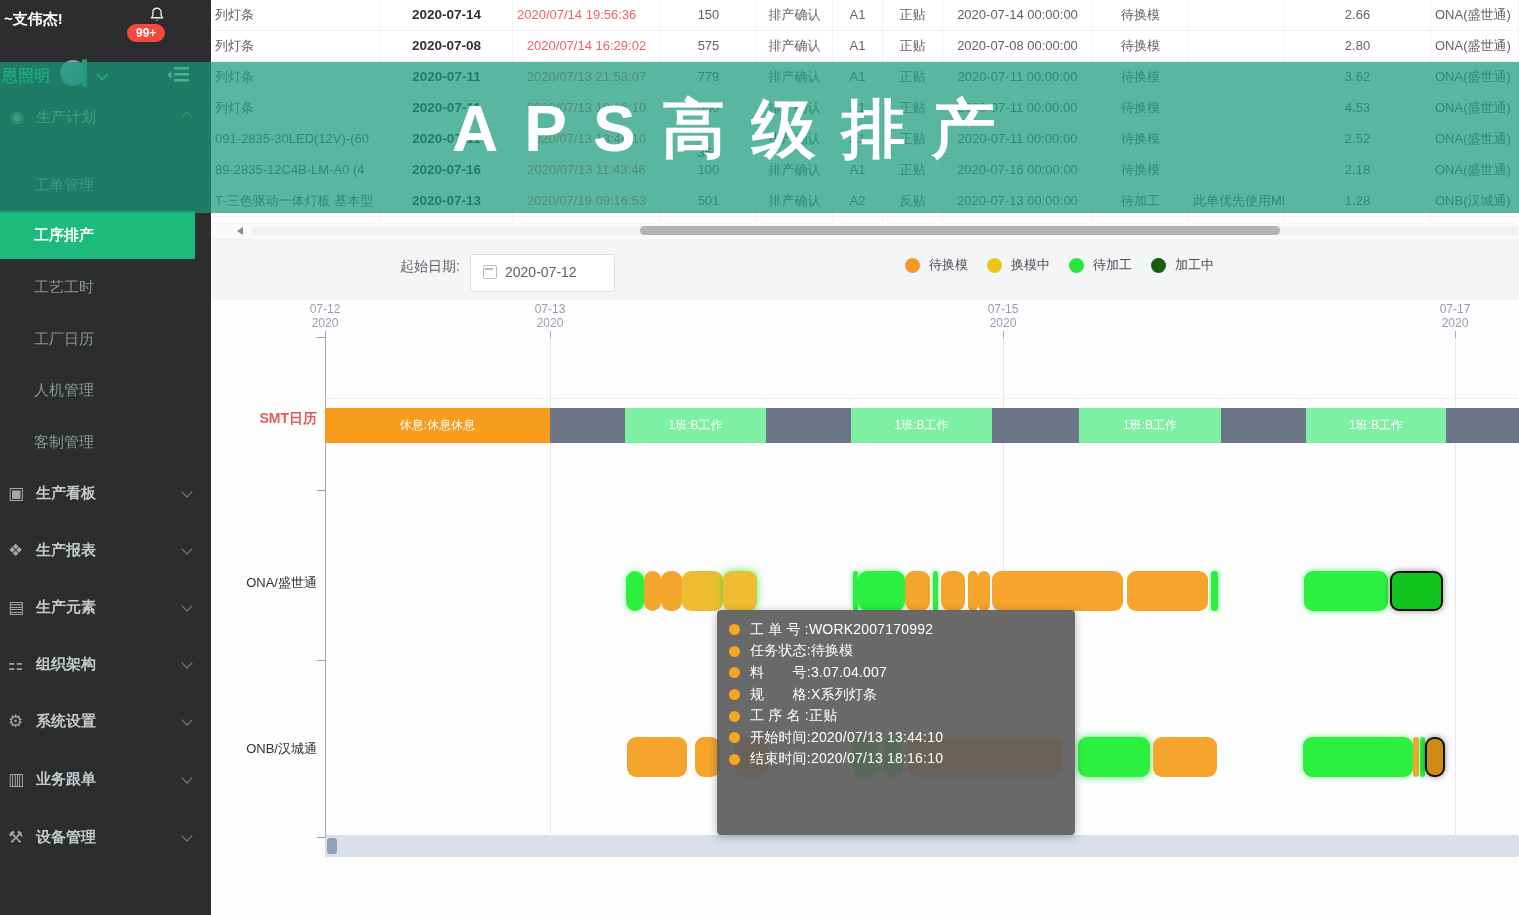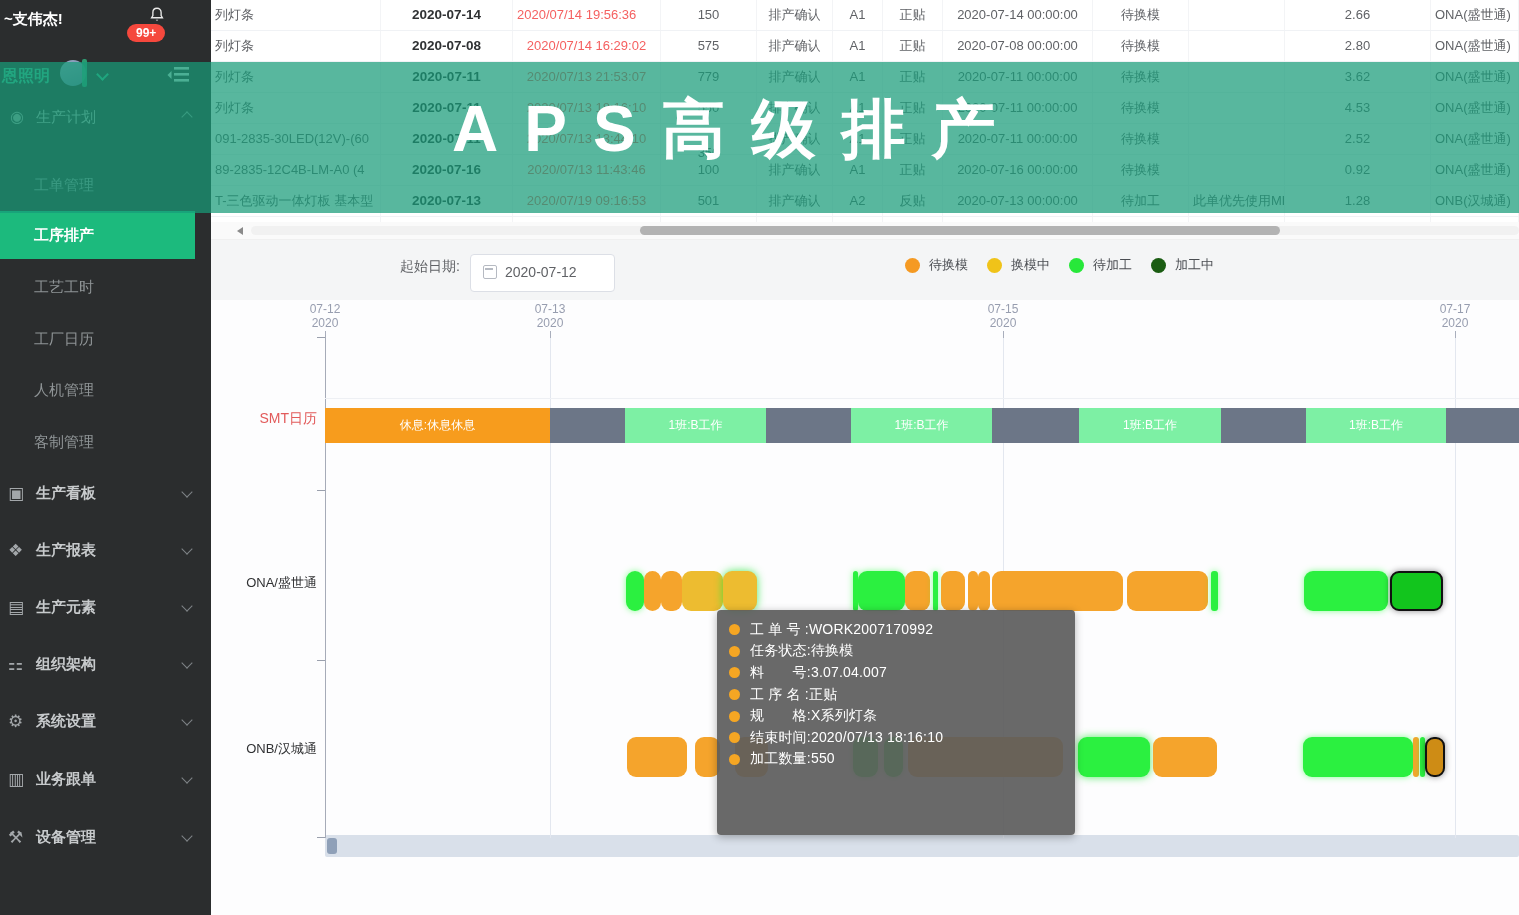--- a/index.html
+++ b/index.html
@@ -65,21 +65,21 @@
 
   
   .gantt{position:absolute;left:211px;top:300px;width:1308px;height:565px;z-index:1;}
   .gx-label{position:absolute;width:70px;margin-left:-35px;text-align:center;font-size:12px;color:#979daf;line-height:14px;top:2px;}
   .gx-stub{position:absolute;top:31px;width:1px;height:7px;background:#a9aebc;}
   .g-axis{position:absolute;left:114px;top:35px;width:1px;height:503px;background:#a6abb8;}
   .g-grid{position:absolute;top:38px;width:1px;height:500px;background:#e3e7ef;}
   .g-hline{position:absolute;left:114px;top:98px;width:1194px;height:1px;background:#eef0f4;}
   .g-ytick{position:absolute;left:106px;width:8px;height:1px;background:#9aa0ad;}
   .g-rowlabel{position:absolute;left:0;width:106px;text-align:right;font-size:13px;color:#303133;}
-  .g-rowlabel.smt{color:#e25b5b;font-size:14px;}
+  .g-rowlabel.smt{color:#e25b5b;font-size:14px;font-weight:bold;}
   .cal-seg{position:absolute;top:108px;height:35px;display:flex;align-items:center;justify-content:center;
            font-size:12px;color:#fff;white-space:nowrap;overflow:hidden;}
   .bar{position:absolute;height:40px;border-radius:9px;box-sizing:border-box;cursor:pointer;}
   .bar.thin{border-radius:3px;}
   .bar.g{box-shadow:0 0 6px rgba(40,255,60,.55);}
   .bar.glow{box-shadow:0 0 8px rgba(40,230,60,.8);}
   .bar.sel{border:2px solid #111;box-shadow:0 0 6px rgba(0,0,0,.45);}
   .g-scroll{position:absolute;left:114px;top:535px;width:1194px;height:22px;background:#d9e0ea;border-radius:2px;}
   .g-scroll-thumb{position:absolute;left:2px;top:3px;width:10px;height:16px;background:#8fa0b8;border-radius:3px;cursor:pointer;}
 
@@ -259,21 +259,21 @@
           <div class="t-cell" style="width: 170px; text-align: left;">89-2835-12C4B-LM-A0 (4</div>
           <div class="t-cell c1" style="width: 132px; text-align: center;">2020-07-16</div>
           <div class="t-cell c2" style="width: 148px; text-align: center;">2020/07/13 11:43:46</div>
           <div class="t-cell" style="width: 96px; text-align: center;">100</div>
           <div class="t-cell" style="width: 76px; text-align: center;">排产确认</div>
           <div class="t-cell" style="width: 50px; text-align: center;">A1</div>
           <div class="t-cell" style="width: 60px; text-align: center;">正贴</div>
           <div class="t-cell" style="width: 150px; text-align: center;">2020-07-16 00:00:00</div>
           <div class="t-cell" style="width: 96px; text-align: center;">待换模</div>
           <div class="t-cell" style="width: 96px; text-align: left;"></div>
-          <div class="t-cell" style="width: 146px; text-align: center;">0.92</div>
+          <div class="t-cell" style="width: 146px; text-align: center;">2.18</div>
           <div class="t-cell" style="width: 88px; text-align: left;">ONA(盛世通)</div>
         </div>
         <div class="t-row">
           <div class="t-cell" style="width: 170px; text-align: left;">T-三色驱动一体灯板 基本型</div>
           <div class="t-cell c1" style="width: 132px; text-align: center;">2020-07-13</div>
           <div class="t-cell c2" style="width: 148px; text-align: center;">2020/07/19 09:16:53</div>
           <div class="t-cell" style="width: 96px; text-align: center;">501</div>
           <div class="t-cell" style="width: 76px; text-align: center;">排产确认</div>
           <div class="t-cell" style="width: 50px; text-align: center;">A2</div>
           <div class="t-cell" style="width: 60px; text-align: center;">反贴</div>
@@ -340,33 +340,33 @@
         <div class="tip-line">
           <div class="tip-dot"></div>
           <div class="tip-text">任务状态:待换模</div>
         </div>
         <div class="tip-line">
           <div class="tip-dot"></div>
           <div class="tip-text">料　　号:3.07.04.007</div>
         </div>
         <div class="tip-line">
           <div class="tip-dot"></div>
+          <div class="tip-text">规　　格:X系列灯条</div>
+        </div>
+        <div class="tip-line">
+          <div class="tip-dot"></div>
           <div class="tip-text">工 序 名 :正贴</div>
         </div>
         <div class="tip-line">
           <div class="tip-dot"></div>
-          <div class="tip-text">规　　格:X系列灯条</div>
+          <div class="tip-text">开始时间:2020/07/13 13:44:10</div>
         </div>
         <div class="tip-line">
           <div class="tip-dot"></div>
           <div class="tip-text">结束时间:2020/07/13 18:16:10</div>
-        </div>
-        <div class="tip-line">
-          <div class="tip-dot"></div>
-          <div class="tip-text">加工数量:550</div>
         </div>
       </div>
     <div class="g-scroll">
       <div class="g-scroll-thumb"></div>
     </div>
   <div class="gx-label" style="left: 114px;">
         <div>07-12</div>
         <div>2020</div>
       </div>
       <div class="gx-stub" style="left: 114px;"></div>

